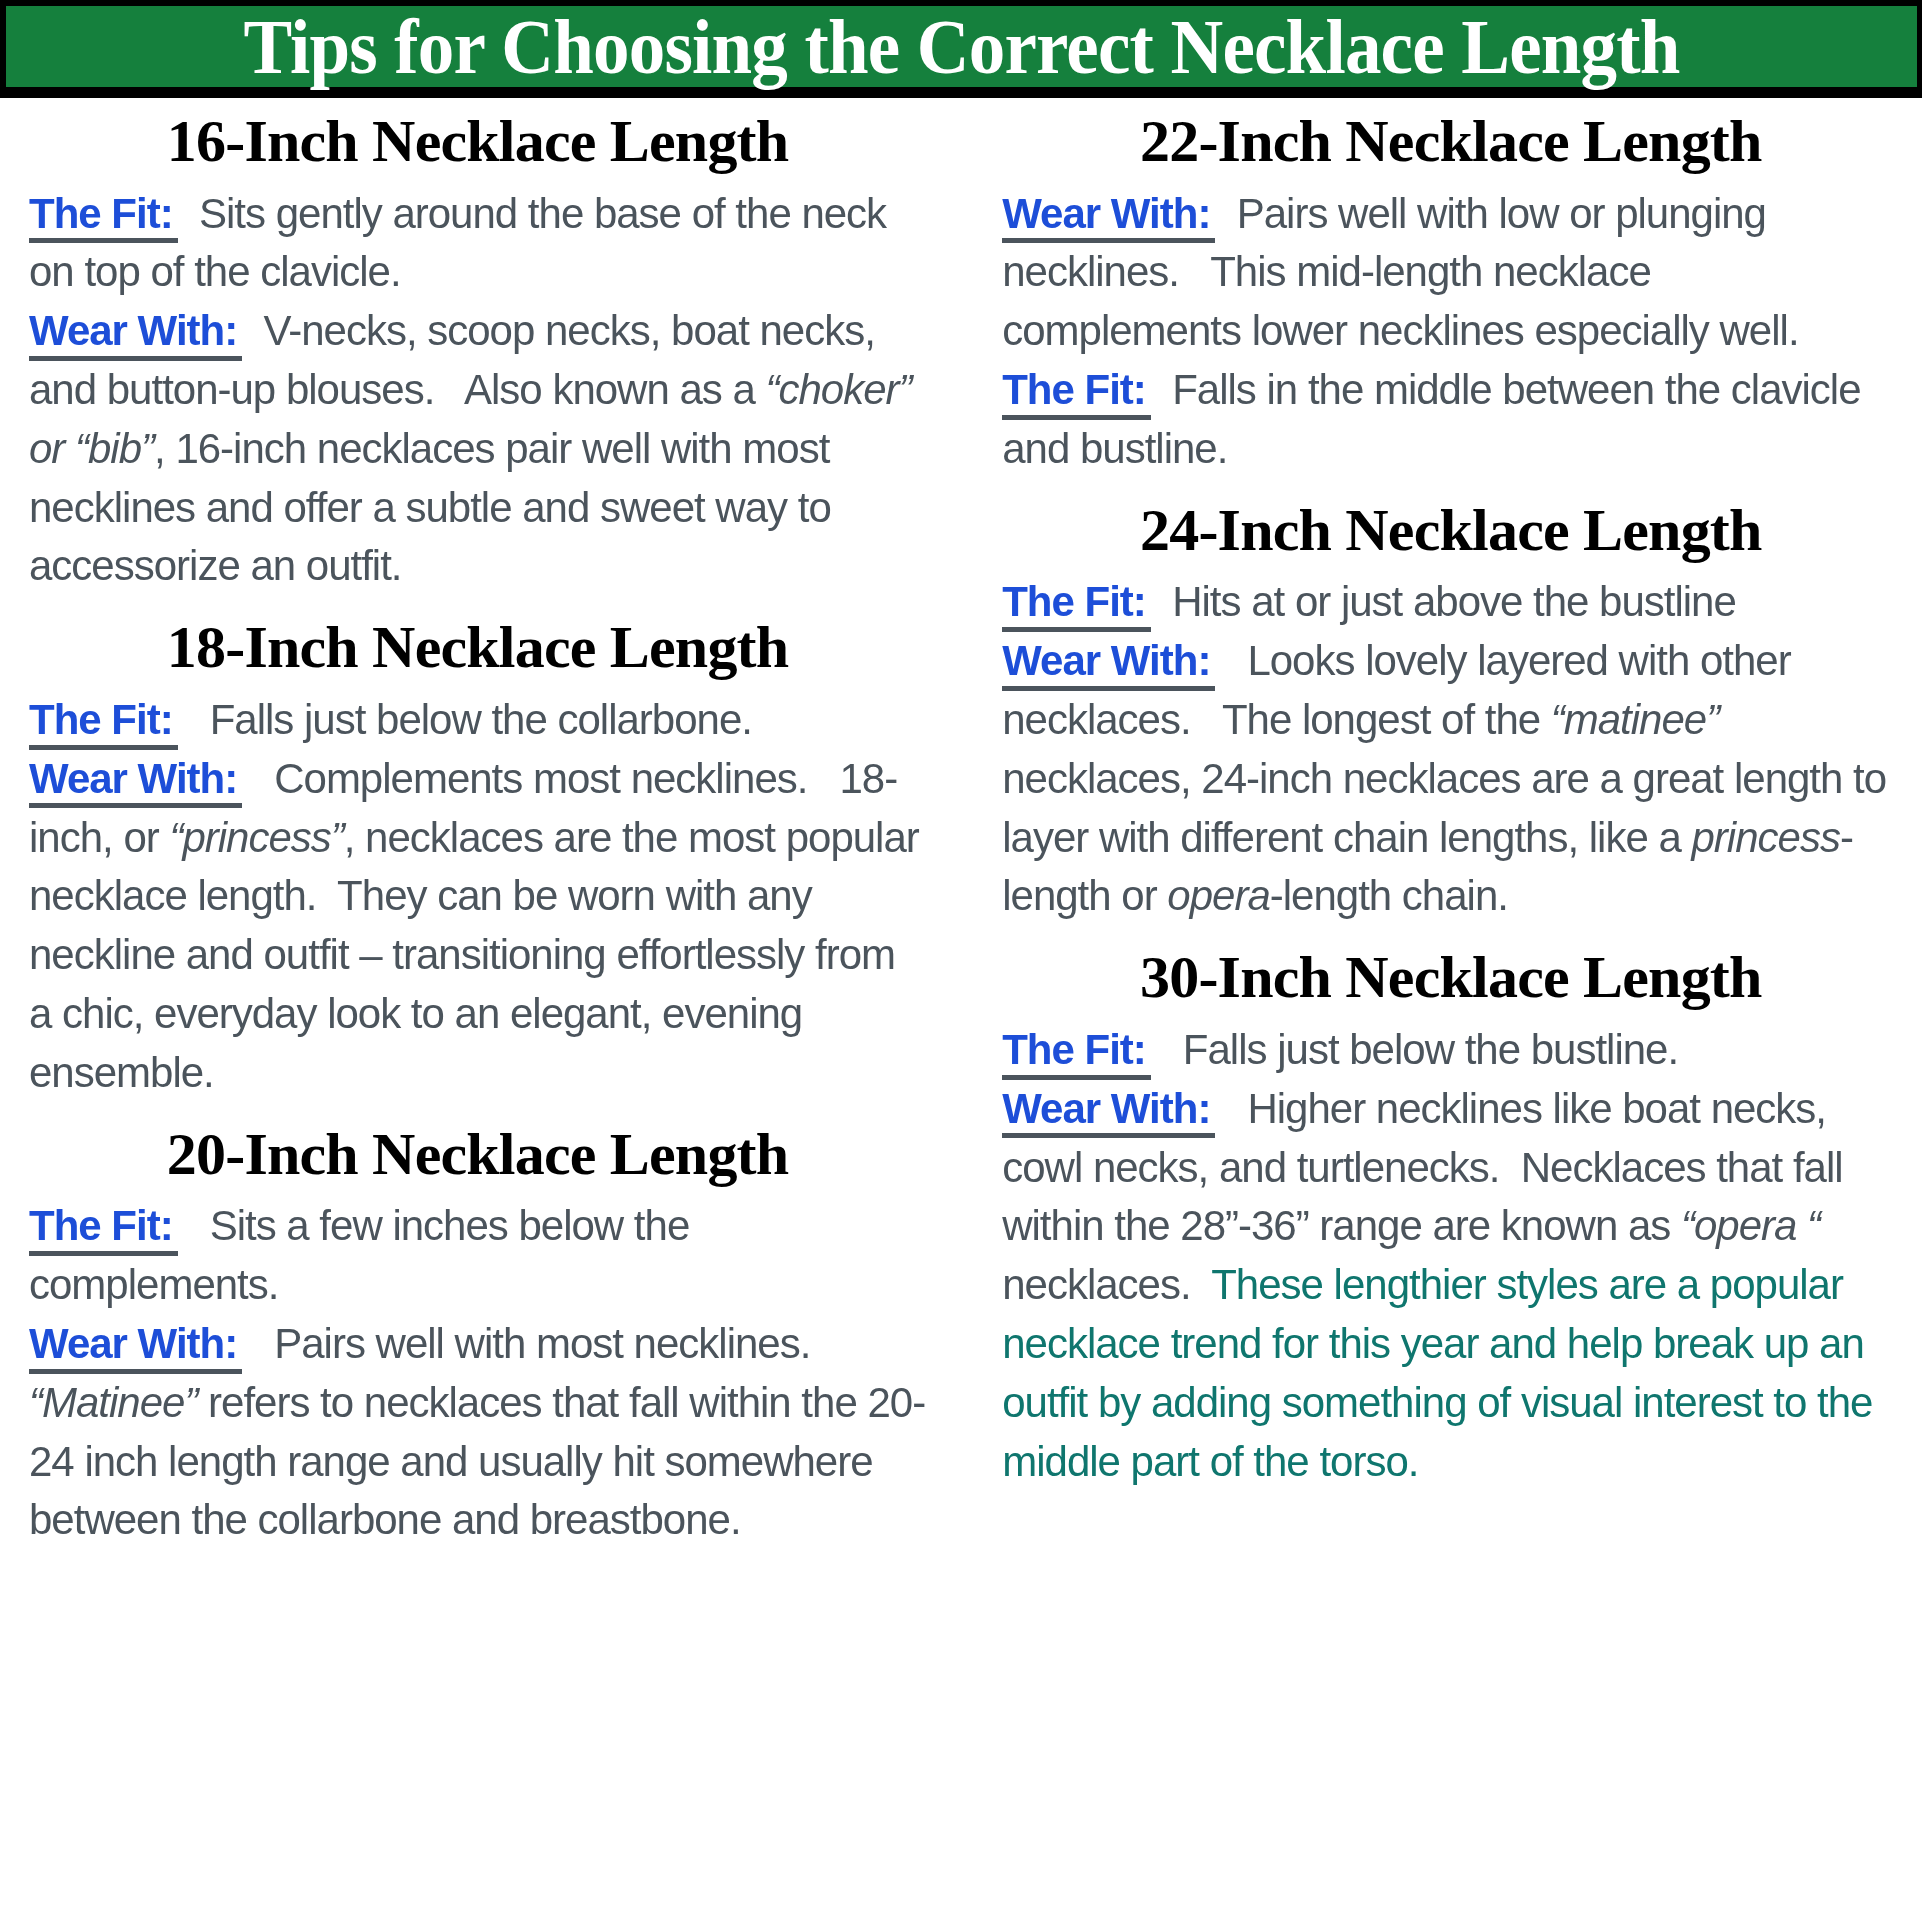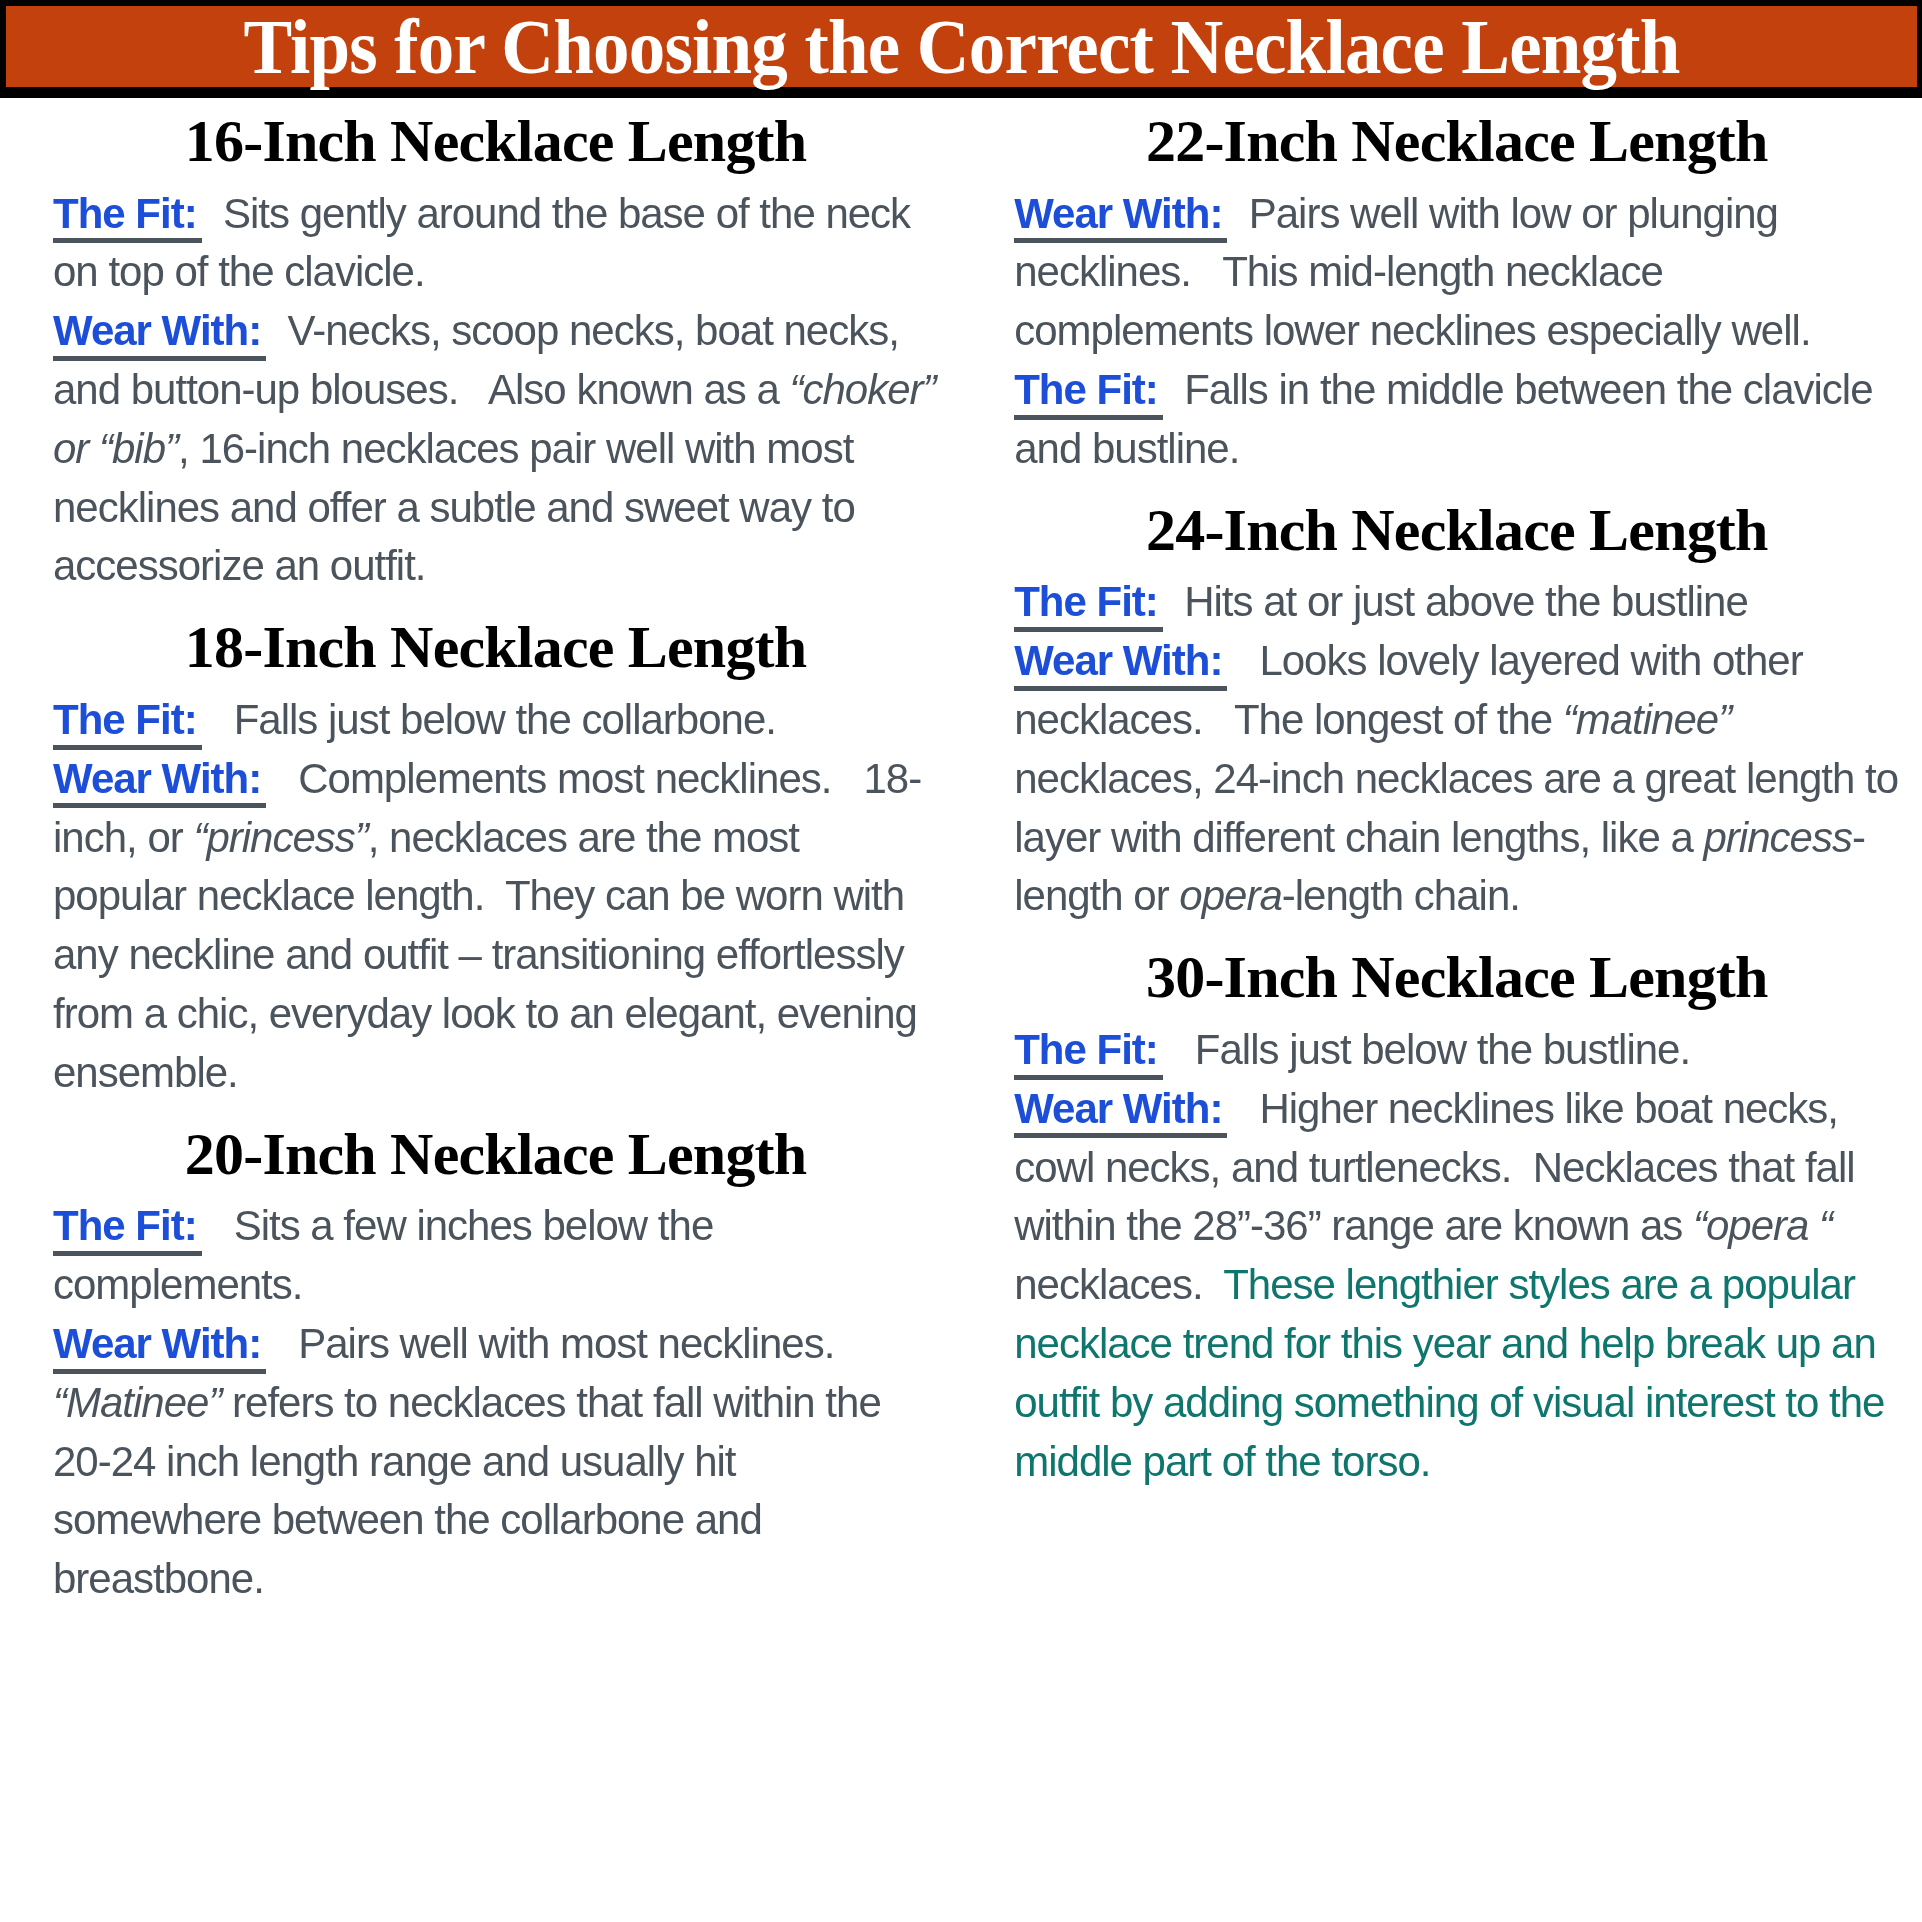--- a/index.html
+++ b/index.html
@@ -4,41 +4,40 @@
 <style>
   html, body { margin: 0; padding: 0; background: #ffffff; }
   .page {
     width: 1923px; height: 1923px; background: #ffffff;
     font-family: "Liberation Sans", sans-serif;
     overflow: hidden; box-sizing: border-box;
   }
   .header-bar {
     box-sizing: border-box;
     width: 1923px; height: 98px;
-    background: #c2410c;
+    background: #15803d;
     border: 6.7px solid #000000;
     border-bottom-width: 11.8px;
     display: flex; align-items: center; justify-content: center;
   }
   .page-title {
     font-family: "Liberation Serif", serif;
     font-weight: bold;
     color: #ffffff;
     font-size: 73px;
     line-height: 1;
     letter-spacing: -0.8px;
     white-space: nowrap;
     transform: scaleY(1.08);
   }
   .columns {
     display: grid;
     grid-template-columns: 1fr 1fr;
     column-gap: 76px;
     padding: 3.4px 23.6px 0 29px;
-    margin-left: 24px;
   }
   .col { min-width: 0; }
   .section-heading {
     font-family: "Liberation Serif", serif;
     font-size: 60px;
     font-weight: bold;
     color: #000000;
     text-align: center;
     margin: 20px 0 11.8px 0;
     line-height: 1.05;

